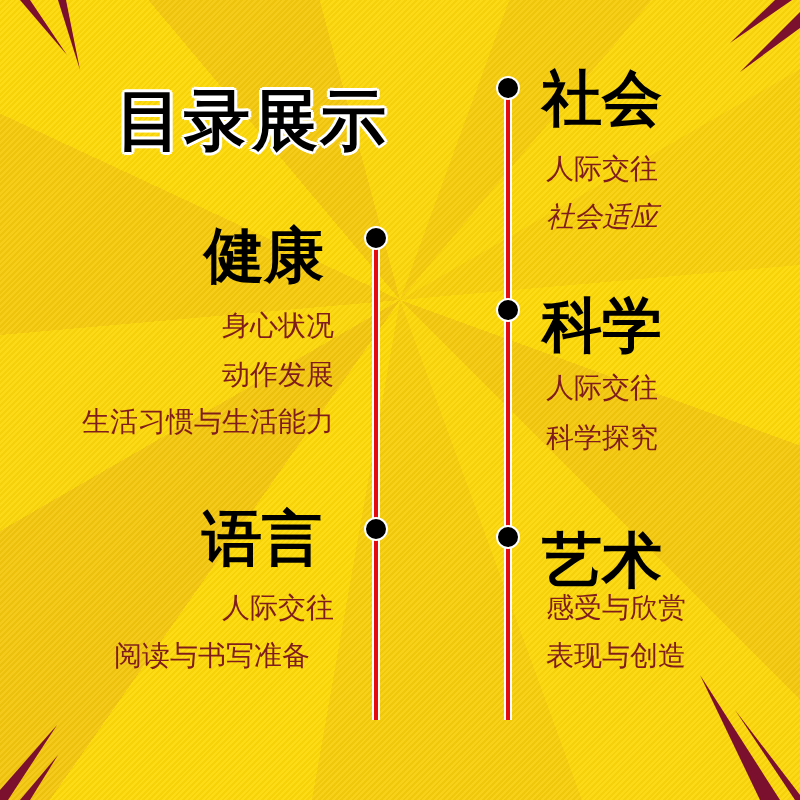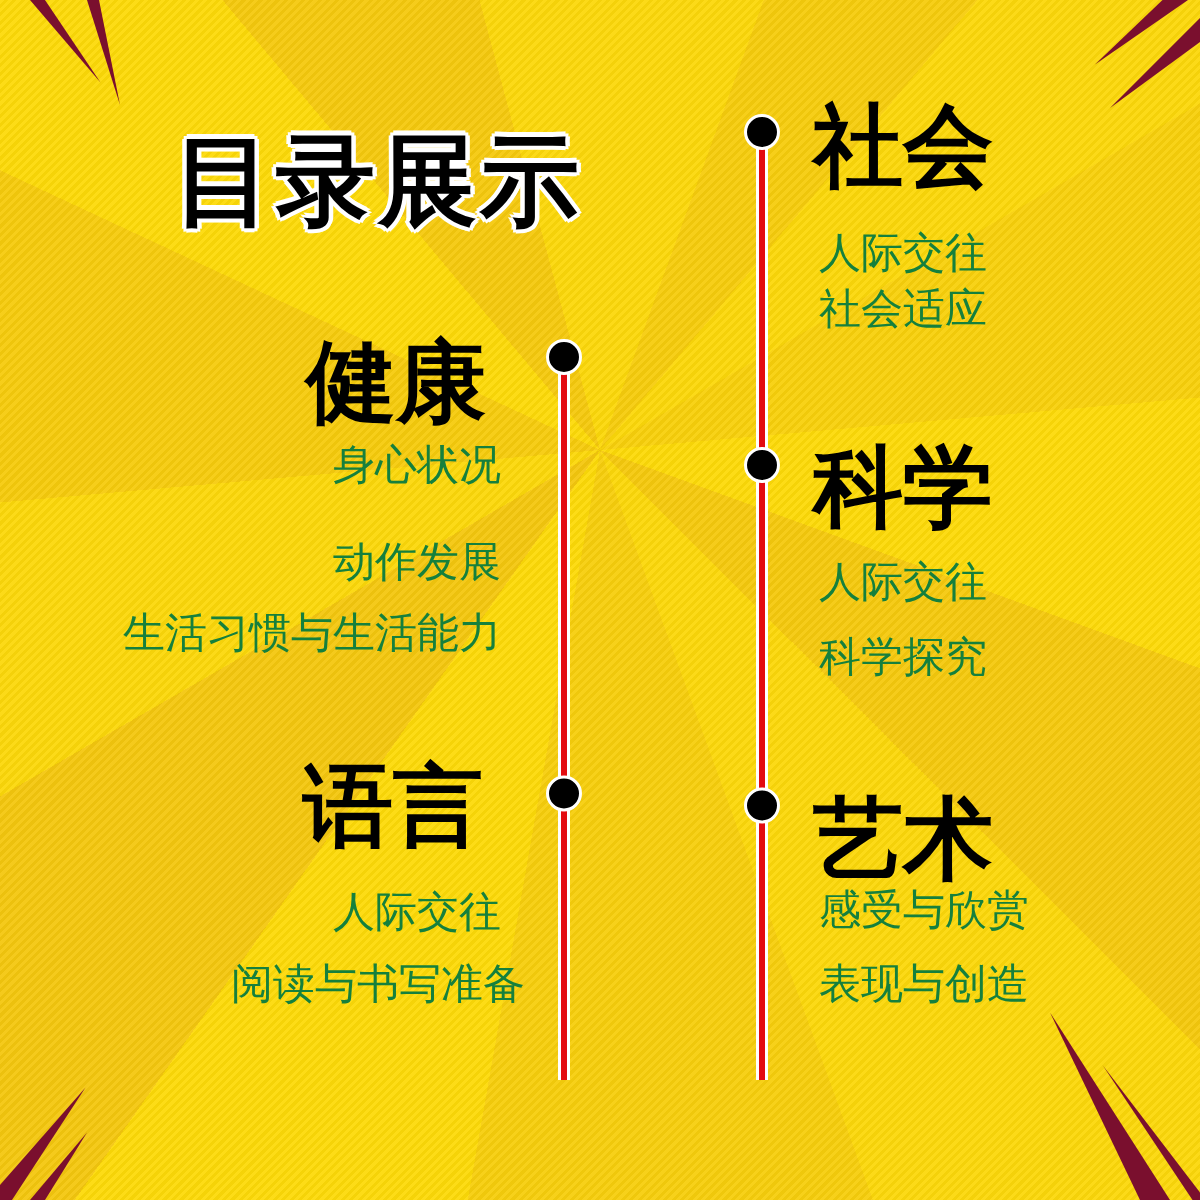--- a/index.html
+++ b/index.html
@@ -28,21 +28,21 @@
     border-left: 2px solid #fff; border-right: 2px solid #fff;
   }
   .dot {
     position: absolute; width: 20px; height: 20px; border-radius: 50%;
     background: #000; border: 2px solid #fff;
   }
   .heading {
     position: absolute; font-size: 60px; font-weight: bold; color: #000; line-height: 1;
   }
   .sub {
-    position: absolute; font-size: 28px; color: #15803d; line-height: 1;
+    position: absolute; font-size: 28px; color: #7f1d1d; line-height: 1;
   }
   .right-align { text-align: right; }
 </style>
 </head>
 <body>
 
 <div class="bg"></div>
 
 <svg class="spike" style="left:0;top:0" width="100" height="80">
   <polygon points="20,0 30,0 67,55" fill="#7a0f2e"></polygon>
@@ -66,31 +66,31 @@
 <div class="line" style="left:372px;top:238px;height:482px;"></div>
 <div class="dot" style="left:364px;top:226px;"></div>
 <div class="dot" style="left:364px;top:517px;"></div>
 
 <div class="line" style="left:504px;top:88px;height:632px;"></div>
 <div class="dot" style="left:496px;top:76px;"></div>
 <div class="dot" style="left:496px;top:298px;"></div>
 <div class="dot" style="left:496px;top:525px;"></div>
 
 <div class="heading right-align" style="right:476px;top:225px;">健康</div>
-<div class="sub right-align" style="right:466px;top:296px;margin-left:48px;">身心状况</div>
+<div class="sub right-align" style="right:466px;top:312px;margin-left:48px;">身心状况</div>
 <div class="sub right-align" style="right:466px;top:361px;">动作发展</div>
 <div class="sub right-align" style="right:466px;top:408px;">生活习惯与生活能力</div>
 
 <div class="heading right-align" style="right:478px;top:508px;">语言</div>
 <div class="sub right-align" style="right:466px;top:594px;">人际交往</div>
-<div class="sub right-align" style="right:450px;top:642px;">阅读与书写准备</div>
+<div class="sub right-align" style="right:490px;top:642px;">阅读与书写准备</div>
 
 <div class="heading" style="left:542px;top:68px;">社会</div>
 <div class="sub" style="left:546px;top:155px;">人际交往</div>
-<div class="sub" style="left:546px;top:192px;">社会适应</div>
+<div class="sub" style="left:546px;top:203px;font-style:italic;">社会适应</div>
 
 <div class="heading" style="left:542px;top:295px;">科学</div>
 <div class="sub" style="left:546px;top:374px;">人际交往</div>
 <div class="sub" style="left:546px;top:424px;">科学探究</div>
 
 <div class="heading" style="left:542px;top:508px;margin-top:22px;">艺术</div>
 <div class="sub" style="left:546px;top:594px;font-family:Liberation Serif, serif;">感受与欣赏</div>
 <div class="sub" style="left:546px;top:642px;">表现与创造</div>
 
 </body></html>

